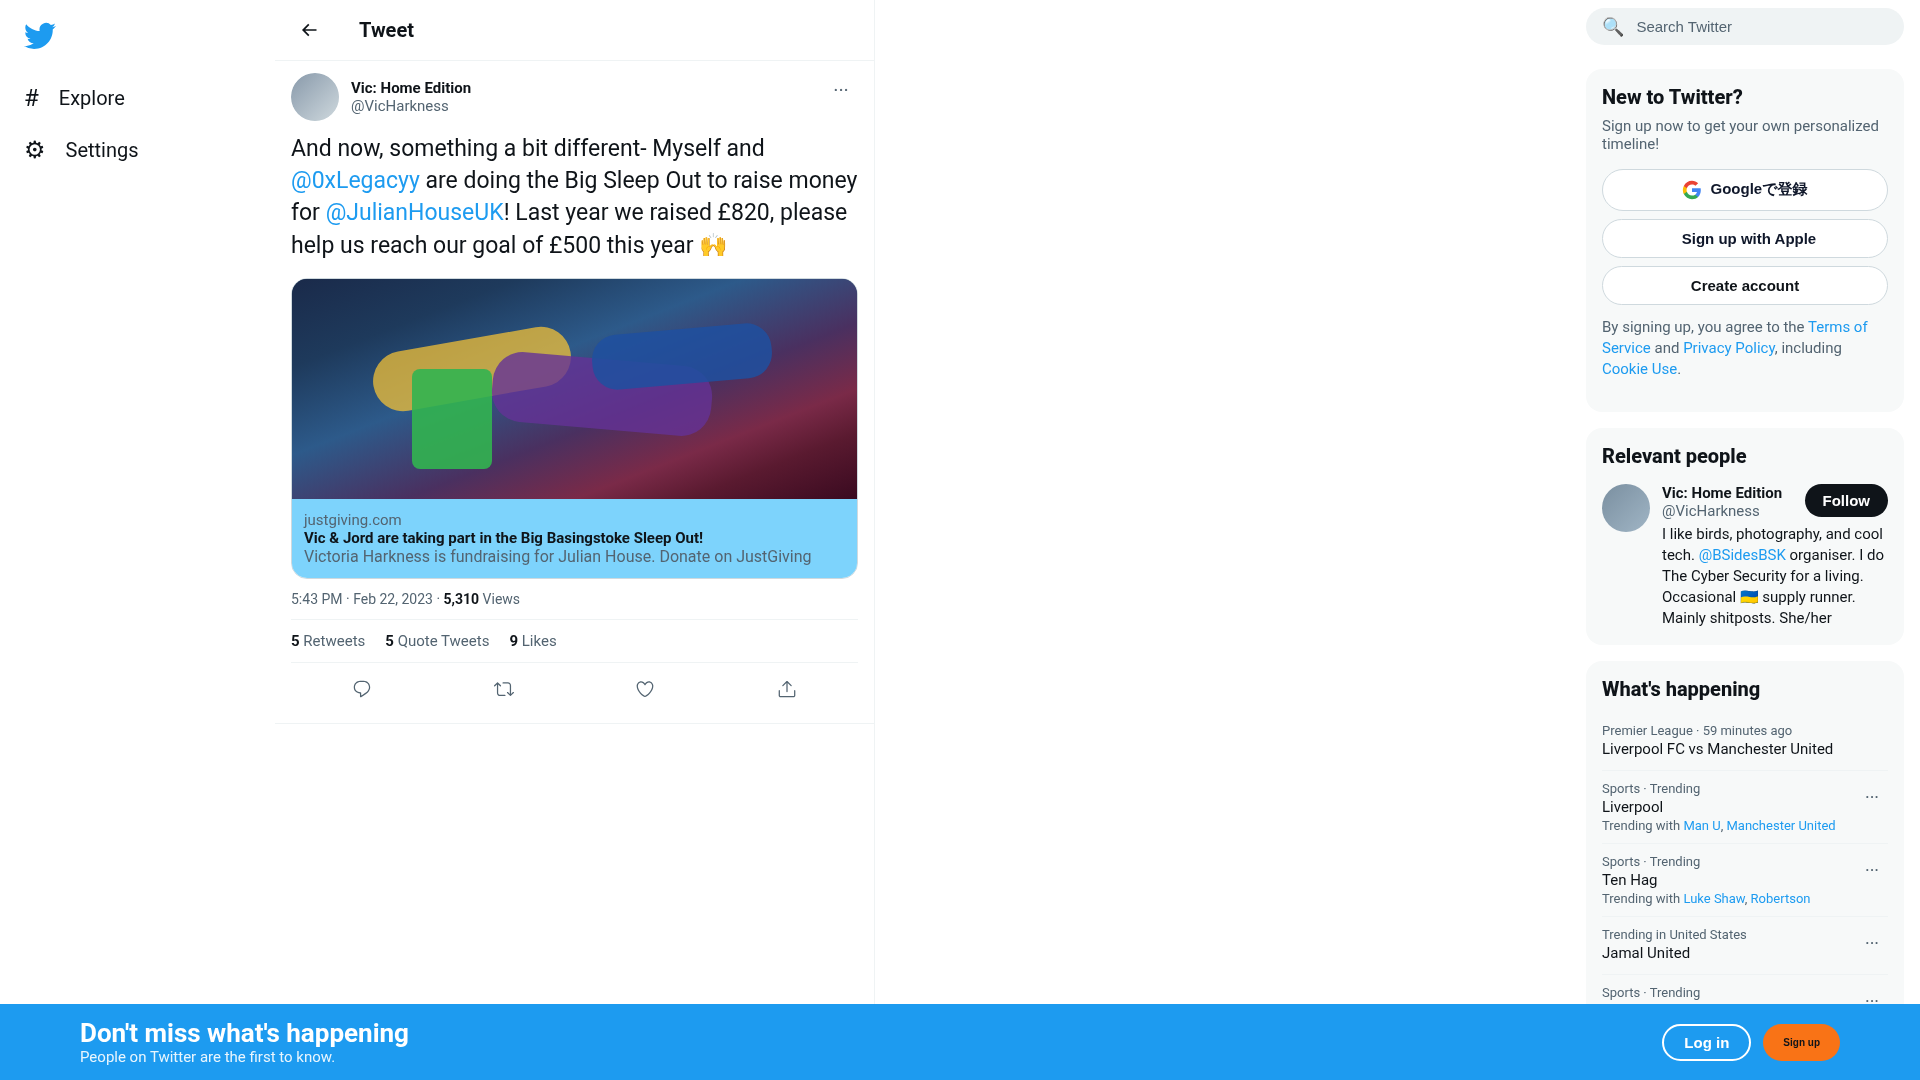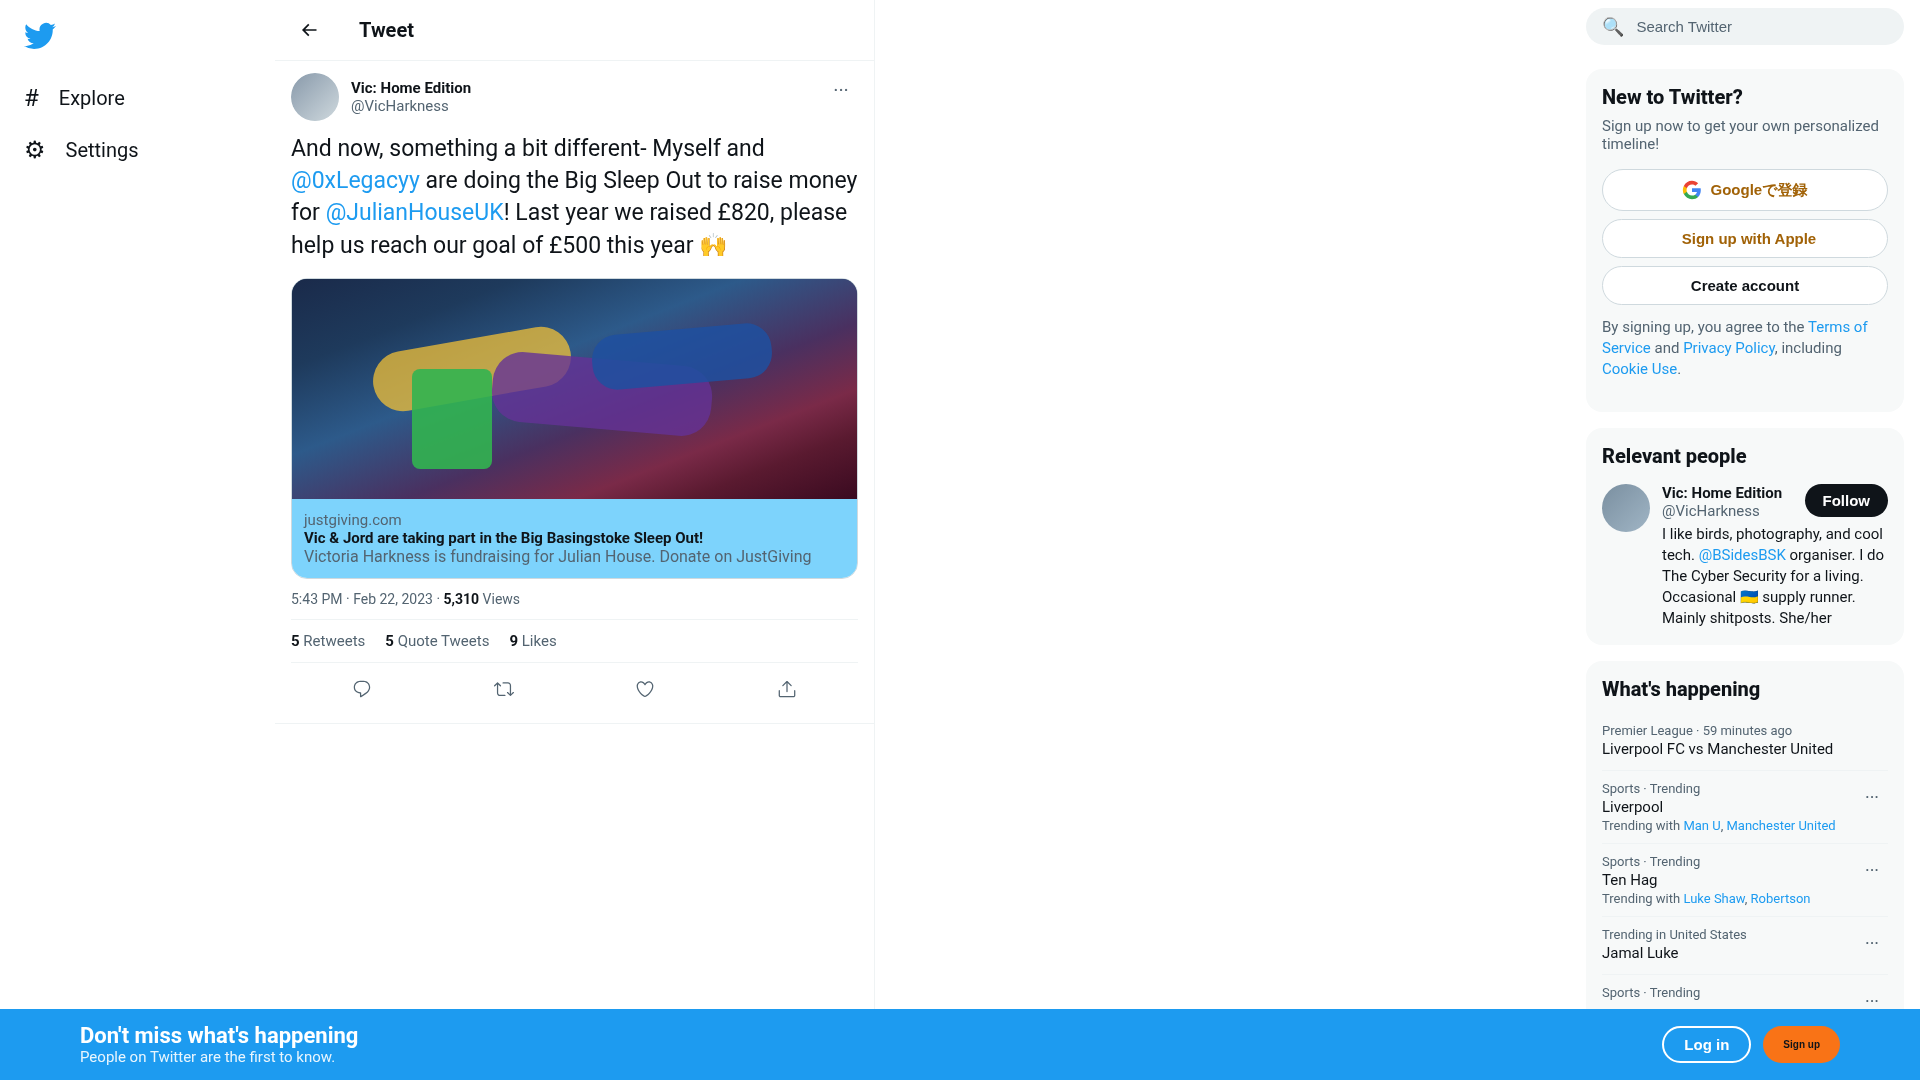--- a/index.html
+++ b/index.html
@@ -55,21 +55,21 @@
     .search-bar { position: sticky; top: 0; background: #fff; padding: 8px 0; margin-bottom: 16px; z-index: 10; }
     .search-input-wrapper { display: flex; align-items: center; background: #eff3f4; border-radius: 9999px; padding: 8px 16px; gap: 12px; }
     .search-input-wrapper input { background: none; border: none; outline: none; font-size: 15px; color: #0f1419; width: 100%; }
     .search-input-wrapper input::placeholder { color: #536471; }
     .search-icon { color: #536471; font-size: 18px; }
 
     .new-to-twitter { background: #f7f9f9; border-radius: 16px; padding: 16px; margin-bottom: 16px; }
     .new-to-twitter h2 { font-size: 20px; font-weight: 800; margin-bottom: 8px; }
     .new-to-twitter p { font-size: 15px; color: #536471; margin-bottom: 16px; }
 
-    .signup-btn { width: 100%; padding: 10px; border-radius: 9999px; border: 1px solid #cfd9de; background: #fff; font-size: 15px; font-weight: 700; cursor: pointer; display: flex; align-items: center; justify-content: center; gap: 8px; margin-bottom: 8px; color: #a16207; }
+    .signup-btn { width: 100%; padding: 10px; border-radius: 9999px; border: 1px solid #cfd9de; background: #fff; font-size: 15px; font-weight: 700; cursor: pointer; display: flex; justify-content: center; gap: 8px; margin-bottom: 8px; color: #0f172a; }
     .signup-btn.apple { background: #fff; }
     .create-account-btn { width: 100%; padding: 10px; border-radius: 9999px; border: 1px solid #cfd9de; background: #fff; font-size: 15px; font-weight: 700; cursor: pointer; color: #0f1419; }
 
     .terms-text { font-size: 13px; color: #536471; margin-top: 12px; line-height: 1.4; }
     .terms-text a { color: #1d9bf0; text-decoration: none; }
 
     .relevant-people { background: #f7f9f9; border-radius: 16px; padding: 16px; margin-bottom: 16px; }
     .relevant-people h2 { font-size: 20px; font-weight: 800; margin-bottom: 16px; }
     .person-row { display: flex; align-items: flex-start; gap: 12px; }
     .person-avatar { width: 48px; height: 48px; border-radius: 50%; background: #8b9dc3; flex-shrink: 0; overflow: hidden; }
@@ -86,21 +86,21 @@
     .trend-item:last-child { border-bottom: none; }
     .trend-meta { font-size: 13px; color: #536471; }
     .trend-name { font-weight: 400; font-size: 15px; color: #0f1419; margin: 2px 0; }
     .trend-desc { font-size: 13px; color: #536471; }
     .trend-desc a { color: #1d9bf0; text-decoration: none; }
     .trend-item-row { display: flex; justify-content: space-between; align-items: flex-start; }
     .trend-more-btn { color: #536471; cursor: pointer; font-size: 18px; width: 32px; height: 32px; display: flex; align-items: center; justify-content: center; border-radius: 50%; }
 
     
     .bottom-banner { position: fixed; bottom: 0; left: 0; right: 0; background: #1d9bf0; padding: 14px 80px; display: flex; justify-content: space-between; align-items: center; z-index: 100; }
-    .banner-text-primary { font-size: 22px; font-weight: 700; color: #fff; }
+    .banner-text-primary { font-size: 26px; font-weight: 700; color: #fff; }
     .banner-text-secondary { font-size: 15px; color: #fff; opacity: 0.9; }
     .banner-actions { display: flex; gap: 12px; }
     .banner-login-btn { padding: 8px 20px; border-radius: 9999px; border: 2px solid #fff; background: transparent; color: #fff; font-size: 15px; font-weight: 700; cursor: pointer; }
     .banner-signup-btn { padding: 8px 20px; border-radius: 9999px; border: none; background: #f97316; color: #0f1419; font-size: 10px; font-weight: 700; cursor: pointer; }
 
     .google-icon { width: 20px; height: 20px; }
     .apple-icon { font-size: 18px; }
   </style>
 </head>
 <body>
@@ -292,21 +292,21 @@
             <div class="trend-desc">Trending with <a href="#">Luke Shaw</a>, <a href="#">Robertson</a></div>
           </div>
           <div class="trend-more-btn">···</div>
         </div>
       </div>
 
       <div class="trend-item">
         <div class="trend-item-row">
           <div>
             <div class="trend-meta">Trending in United States</div>
-            <div class="trend-name">Jamal Luke</div>
+            <div class="trend-name">Jamal United</div>
           </div>
           <div class="trend-more-btn">···</div>
         </div>
       </div>
 
       <div class="trend-item">
         <div class="trend-item-row">
           <div>
             <div class="trend-meta">Sports · Trending</div>
           </div>

